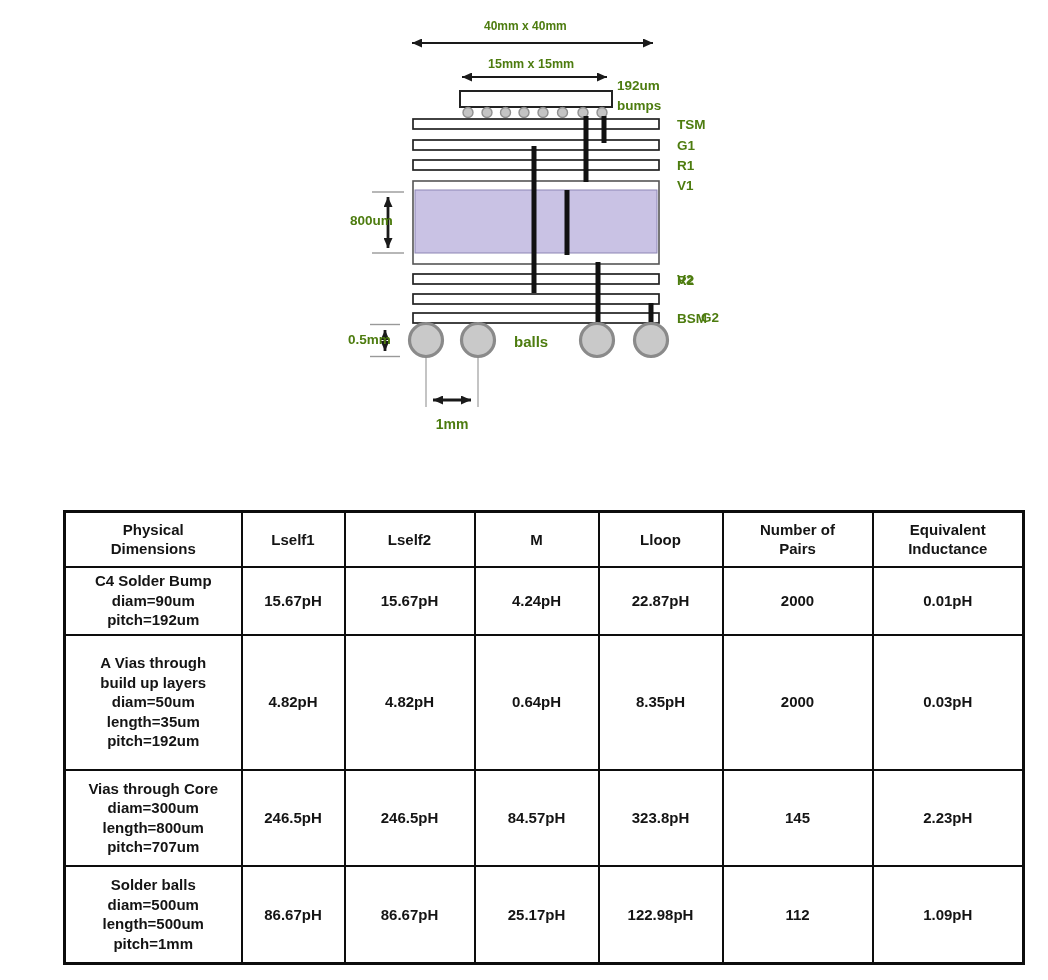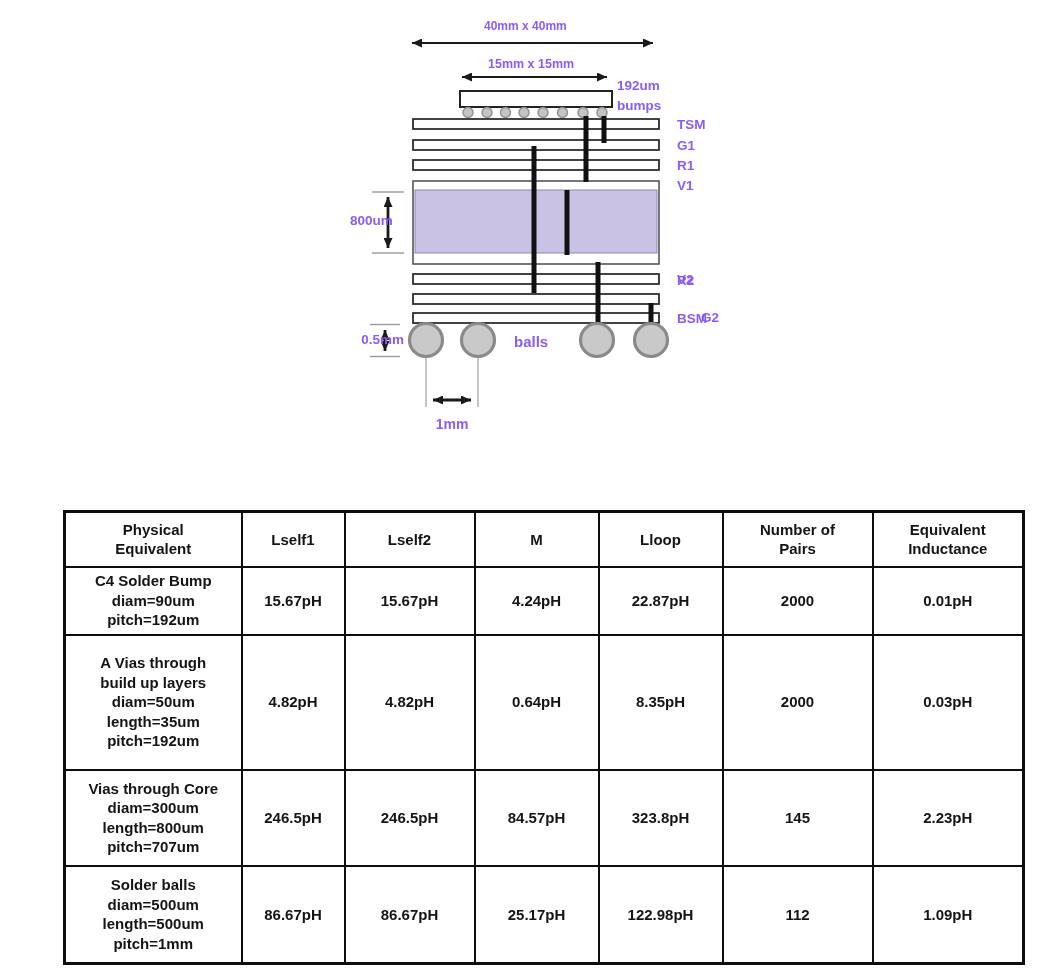--- a/index.html
+++ b/index.html
@@ -1,21 +1,21 @@
 <!DOCTYPE html>
 <html><head>
 <meta charset="utf-8">
 <style>
   html,body{margin:0;padding:0;}
   body{
     width:1048px;height:980px;position:relative;background:#ffffff;
     font-family:"Liberation Sans",sans-serif;
   }
   .lbl{
-    position:absolute;font-weight:bold;color:#8b5cf6;
+    position:absolute;font-weight:bold;color:#4d7c0f;
     white-space:pre-line;line-height:1.45;
   }
   .fig-svg{position:absolute;left:0;top:0;}
   table.data{
     position:absolute;left:63px;top:510px;width:959px;
     border-collapse:collapse;table-layout:fixed;
     border:3px solid #0d0d0d;
   }
   table.data td, table.data th{
     border:2.5px solid #0d0d0d;
@@ -100,39 +100,39 @@
   <div class="lbl" style="left:677px;top:115px;font-size:13.5px;">TSM</div>
   <div class="lbl" style="left:677px;top:136px;font-size:13.5px;">G1</div>
   <div class="lbl" style="left:677px;top:156px;font-size:13.5px;">R1</div>
   <div class="lbl" style="left:677px;top:176px;font-size:13.5px;">V1</div>
   <div class="lbl" style="left:677px;top:270px;font-size:13.5px;">V2</div>
   <div class="lbl" style="left:677px;top:271px;font-size:13.5px;">R2</div>
   <div class="lbl" style="left:677px;top:308px;font-size:13.5px;margin-left:24px;">G2</div>
   <div class="lbl" style="left:677px;top:309px;font-size:13.5px;">BSM</div>
 
   <div class="lbl" style="left:350px;top:211px;width:56px;text-align:left;font-size:13.5px;">800um</div>
-  <div class="lbl" style="left:348px;top:330px;width:56px;text-align:right;font-size:13.5px;">0.5mm</div>
+  <div class="lbl" style="left:348px;top:330px;width:56px;text-align:left;font-size:13.5px;">0.5mm</div>
   <div class="lbl" style="left:514px;top:331px;font-size:15px;">balls</div>
   <div class="lbl" style="left:429px;top:414px;width:46px;text-align:center;font-size:14px;">1mm</div>
 </div>
 
 <table class="data">
   <colgroup>
     <col style="width:177px">
       <col style="width:103px">
       <col style="width:130px">
     <col style="width:124px">
       <col style="width:124px">
       <col style="width:150px">
     <col style="width:151px">
   </colgroup>
   <tbody>
     <tr style="height:55px;">
       <th>Physical
-Equivalent</th>
+Dimensions</th>
       <th>Lself1</th>
       <th>Lself2</th>
       <th>M</th>
       <th>Lloop</th>
       <th>Number of
 Pairs</th>
       <th>Equivalent
 Inductance</th>
     </tr>
     <tr style="height:68px;">

